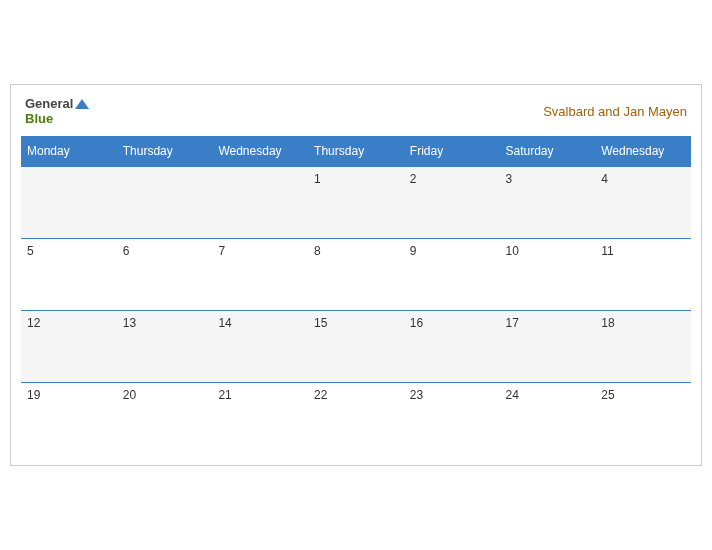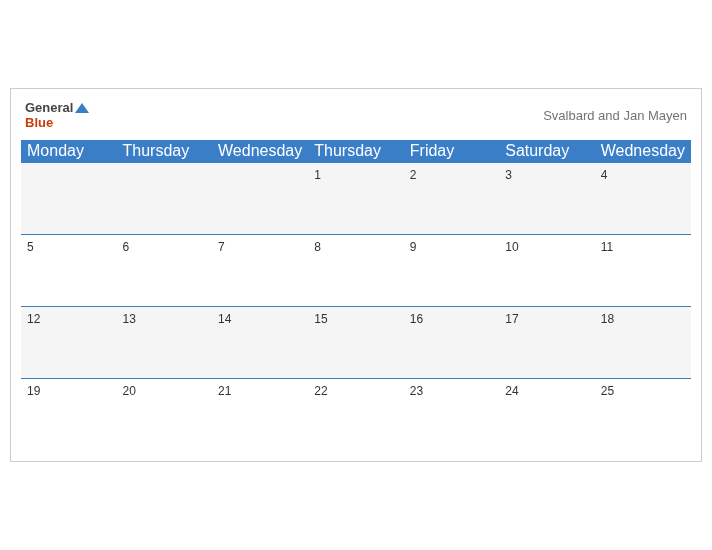--- a/index.html
+++ b/index.html
@@ -31,21 +31,21 @@
       flex-direction: column;
       line-height: 1.1;
     }
     .logo-general {
       font-size: 13px;
       color: #444;
       font-weight: bold;
     }
     .logo-blue {
       font-size: 13px;
-      color: #c2410c;
+      color: #4d7c0f;
       font-weight: bold;
     }
     .logo-triangle {
       display: inline-block;
       width: 0;
       height: 0;
       border-left: 7px solid transparent;
       border-right: 7px solid transparent;
       border-bottom: 10px solid #3a7ec8;
       margin-left: 2px;
@@ -54,33 +54,33 @@
     }
     .calendar-title {
       font-size: 36px;
       font-weight: normal;
       color: #222;
       text-align: center;
       flex: 1;
     }
     .calendar-region {
       font-size: 13px;
-      color: #737373;
+      color: #a16207;
       white-space: nowrap;
     }
     .calendar-grid {
       width: 100%;
       border-collapse: collapse;
     }
     .calendar-grid th {
       background: #3a7ec8;
       color: #fff;
-      font-size: 16px;
+      font-size: 12px;
       font-weight: normal;
-      padding: 2px 6px;
+      padding: 8px 6px;
       text-align: left;
       border: none;
     }
     .calendar-grid td {
       width: calc(100% / 7);
       height: 72px;
       vertical-align: top;
       padding: 5px 6px 4px 6px;
       border: none;
       background: #fff;

